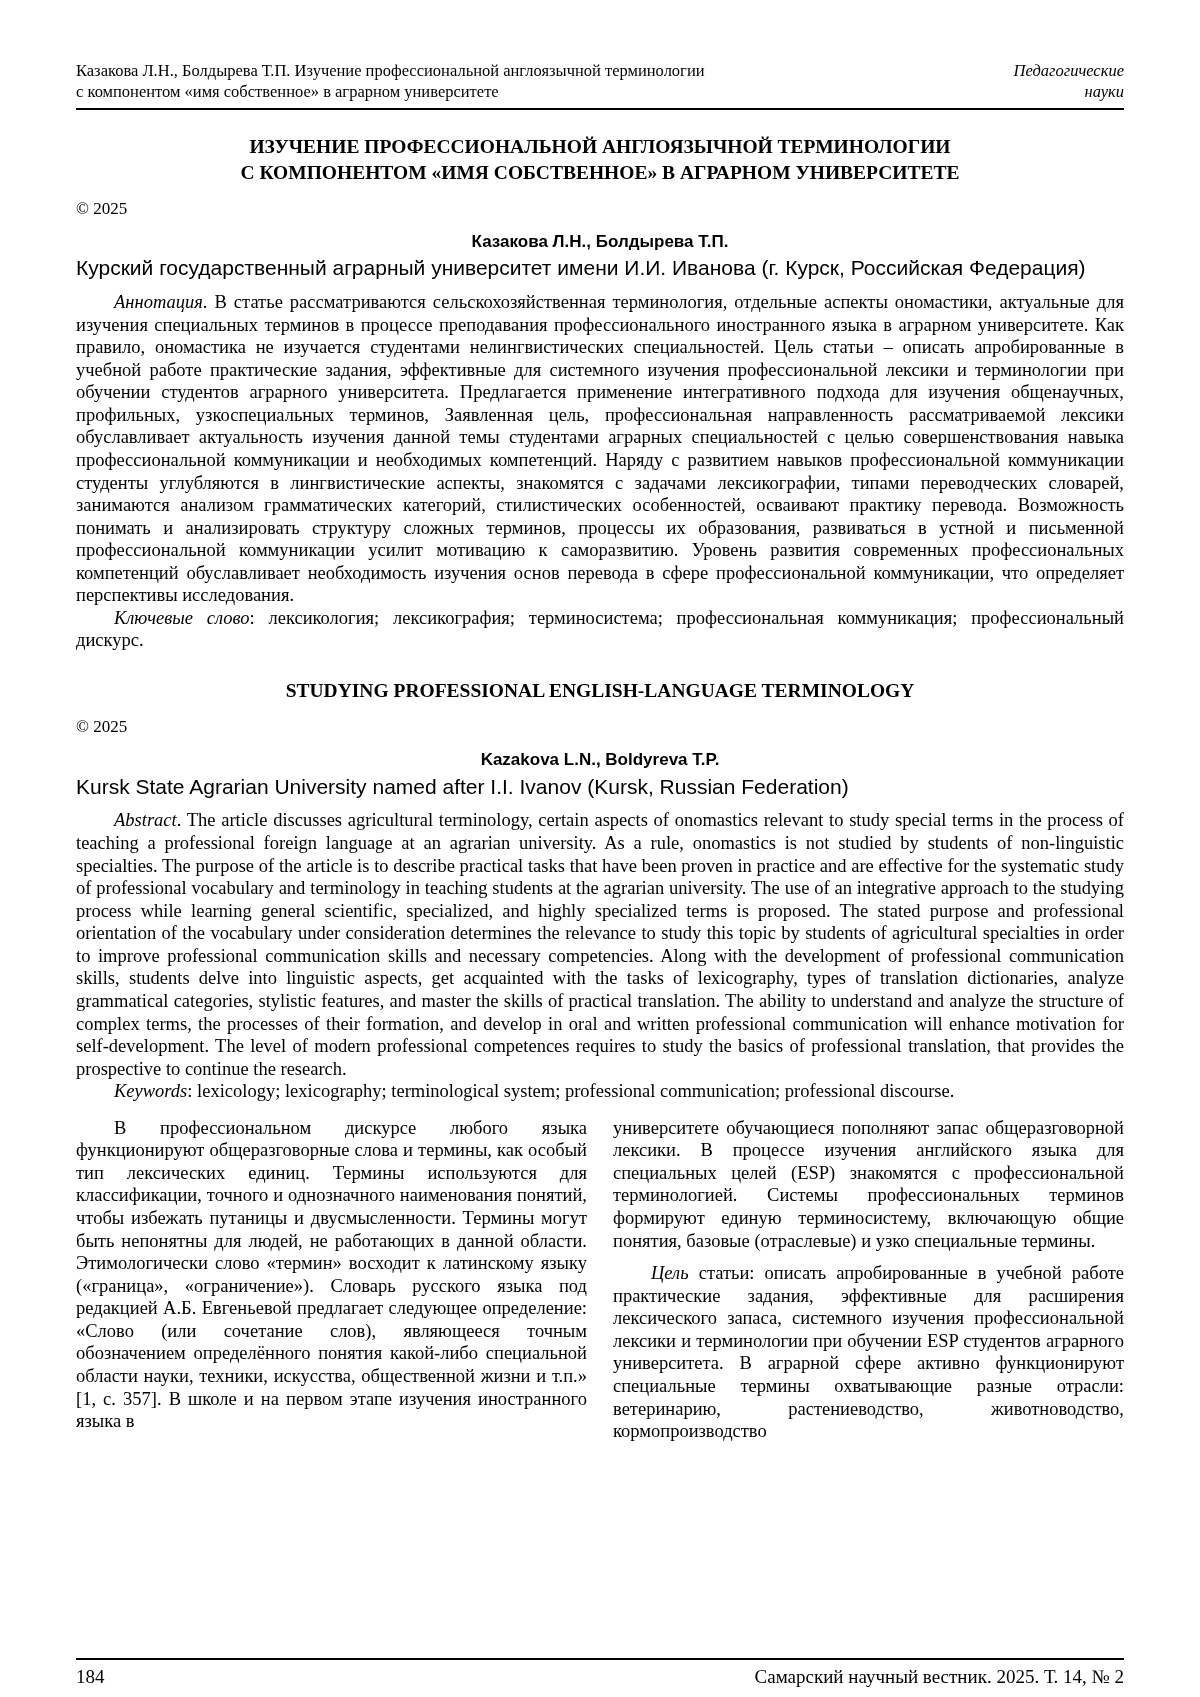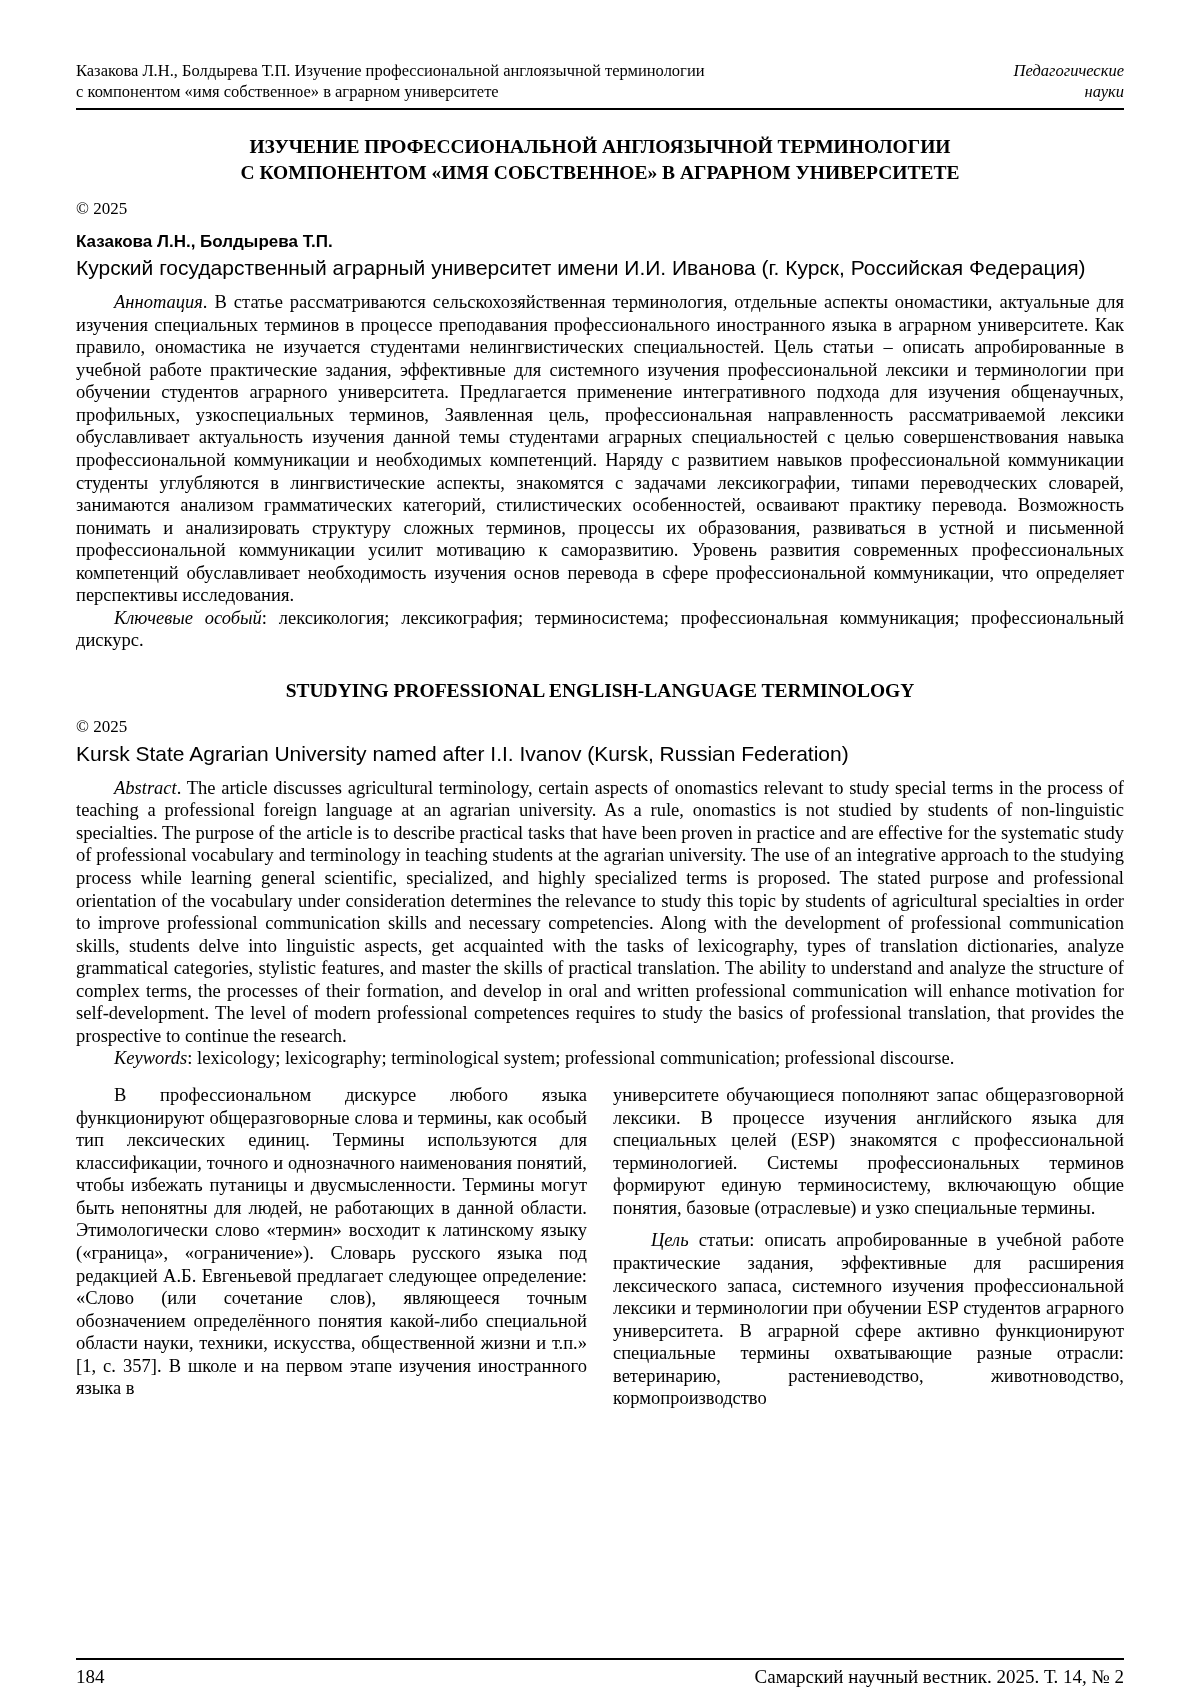--- a/index.html
+++ b/index.html
@@ -16,21 +16,21 @@
   .rh-left { max-width:760px; }
   .rh-right { text-align:right; font-style:italic; }
   
   .meta-row { display:flex; justify-content:space-between; margin-top:16px;
     font-family:"Liberation Sans", sans-serif; font-size:15.5px; line-height:1.45; }
   .meta-right { text-align:right; font-style:italic; }
   
   .title { margin:24px 0 0 0; text-align:center; font-weight:bold; font-size:19.5px; line-height:1.3; }
   .title .line { display:block; }
   .copyright { margin-top:14px; font-size:17px; }
-  .authors { margin-top:12px; font-weight:bold; font-size:17px; }
+  .authors { margin-top:12px; text-align:center; font-weight:bold; font-size:17px; }
   .affiliation { margin-top:3px; font-size:21px; }
   
   .para { margin:10px 0 0 0; text-align:justify; text-indent:38px; }
   .para.noindent { text-indent:0; margin-top:0; }
   .kw { margin:0; text-align:justify; text-indent:38px; }
   .section-gap { margin-top:26px; }
   
   .columns { display:flex; gap:26px; margin-top:14px; }
   .col { flex:1 1 0; min-width:0; text-align:justify; }
   .col .para:first-child { margin-top:0; }
@@ -60,28 +60,29 @@
     <span class="line">С КОМПОНЕНТОМ «ИМЯ СОБСТВЕННОЕ» В АГРАРНОМ УНИВЕРСИТЕТЕ</span>
   </h1>
 
   <div class="copyright">© 2025</div>
 
   <div class="authors sans">Казакова Л.Н., Болдырева Т.П.</div>
   <div class="affiliation sans">Курский государственный аграрный университет имени И.И. Иванова (г. Курск, Российская Федерация)</div>
 
   <p class="para"><i>Аннотация</i><span>. В статье рассматриваются сельскохозяйственная терминология, отдельные аспекты ономастики, актуальные для изучения специальных терминов в процессе преподавания профессионального иностранного языка в аграрном университете. Как правило, ономастика не изучается студентами нелингвистических специальностей. Цель статьи – описать апробированные в учебной работе практические задания, эффективные для системного изучения профессиональной лексики и терминологии при обучении студентов аграрного университета. Предлагается применение интегративного подхода для изучения общенаучных, профильных, узкоспециальных терминов, Заявленная цель, профессиональная направленность рассматриваемой лексики обуславливает актуальность изучения данной темы студентами аграрных специальностей с целью совершенствования навыка профессиональной коммуникации и необходимых компетенций. Наряду с развитием навыков профессиональной коммуникации студенты углубляются в лингвистические аспекты, знакомятся с задачами лексикографии, типами переводческих словарей, занимаются анализом грамматических категорий, стилистических особенностей, осваивают практику перевода. Возможность понимать и анализировать структуру сложных терминов, процессы их образования, развиваться в устной и письменной профессиональной коммуникации усилит мотивацию к саморазвитию. Уровень развития современных профессиональных компетенций обуславливает необходимость изучения основ перевода в сфере профессиональной коммуникации, что определяет перспективы исследования.</span></p>
 
-  <p class="kw"><i>Ключевые особый</i><span>: лексикология; лексикография; терминосистема; профессиональная коммуникация; профессиональный дискурс.</span></p>
+  <p class="kw"><i>Ключевые слово</i><span>: лексикология; лексикография; терминосистема; профессиональная коммуникация; профессиональный дискурс.</span></p>
 
   <h1 class="title section-gap">
     <span class="line">STUDYING PROFESSIONAL ENGLISH-LANGUAGE TERMINOLOGY</span>
   </h1>
 
   <div class="copyright">© 2025</div>
 
+  <div class="authors sans">Kazakova L.N., Boldyreva T.P.</div>
   <div class="affiliation sans">Kursk State Agrarian University named after I.I. Ivanov (Kursk, Russian Federation)</div>
 
   <p class="para"><i>Abstract</i><span>. The article discusses agricultural terminology, certain aspects of onomastics relevant to study special terms in the process of teaching a professional foreign language at an agrarian university. As a rule, onomastics is not studied by students of non-linguistic specialties. The purpose of the article is to describe practical tasks that have been proven in practice and are effective for the systematic study of professional vocabulary and terminology in teaching students at the agrarian university. The use of an integrative approach to the studying process while learning general scientific, specialized, and highly specialized terms is proposed. The stated purpose and professional orientation of the vocabulary under consideration determines the relevance to study this topic by students of agricultural specialties in order to improve professional communication skills and necessary competencies. Along with the development of professional communication skills, students delve into linguistic aspects, get acquainted with the tasks of lexicography, types of translation dictionaries, analyze grammatical categories, stylistic features, and master the skills of practical translation. The ability to understand and analyze the structure of complex terms, the processes of their formation, and develop in oral and written professional communication will enhance motivation for self-development. The level of modern professional competences requires to study the basics of professional translation, that provides the prospective to continue the research.</span></p>
 
   <p class="kw"><i>Keywords</i><span>: lexicology; lexicography; terminological system; professional communication; professional discourse.</span></p>
 
   <section class="columns">
     <div class="col">
       <p class="para">В профессиональном дискурсе любого языка функционируют общеразговорные слова и термины, как особый тип лексических единиц. Термины используются для классификации, точного и однозначного наименования понятий, чтобы избежать путаницы и двусмысленности. Термины могут быть непонятны для людей, не работающих в данной области. Этимологически слово «термин» восходит к латинскому языку («граница», «ограничение»). Словарь русского языка под редакцией А.Б. Евгеньевой предлагает следующее определение: «Слово (или сочетание слов), являющееся точным обозначением определённого понятия какой-либо специальной области науки, техники, искусства, общественной жизни и т.п.» [1, с. 357]. В школе и на первом этапе изучения иностранного языка в</p>
     </div>

